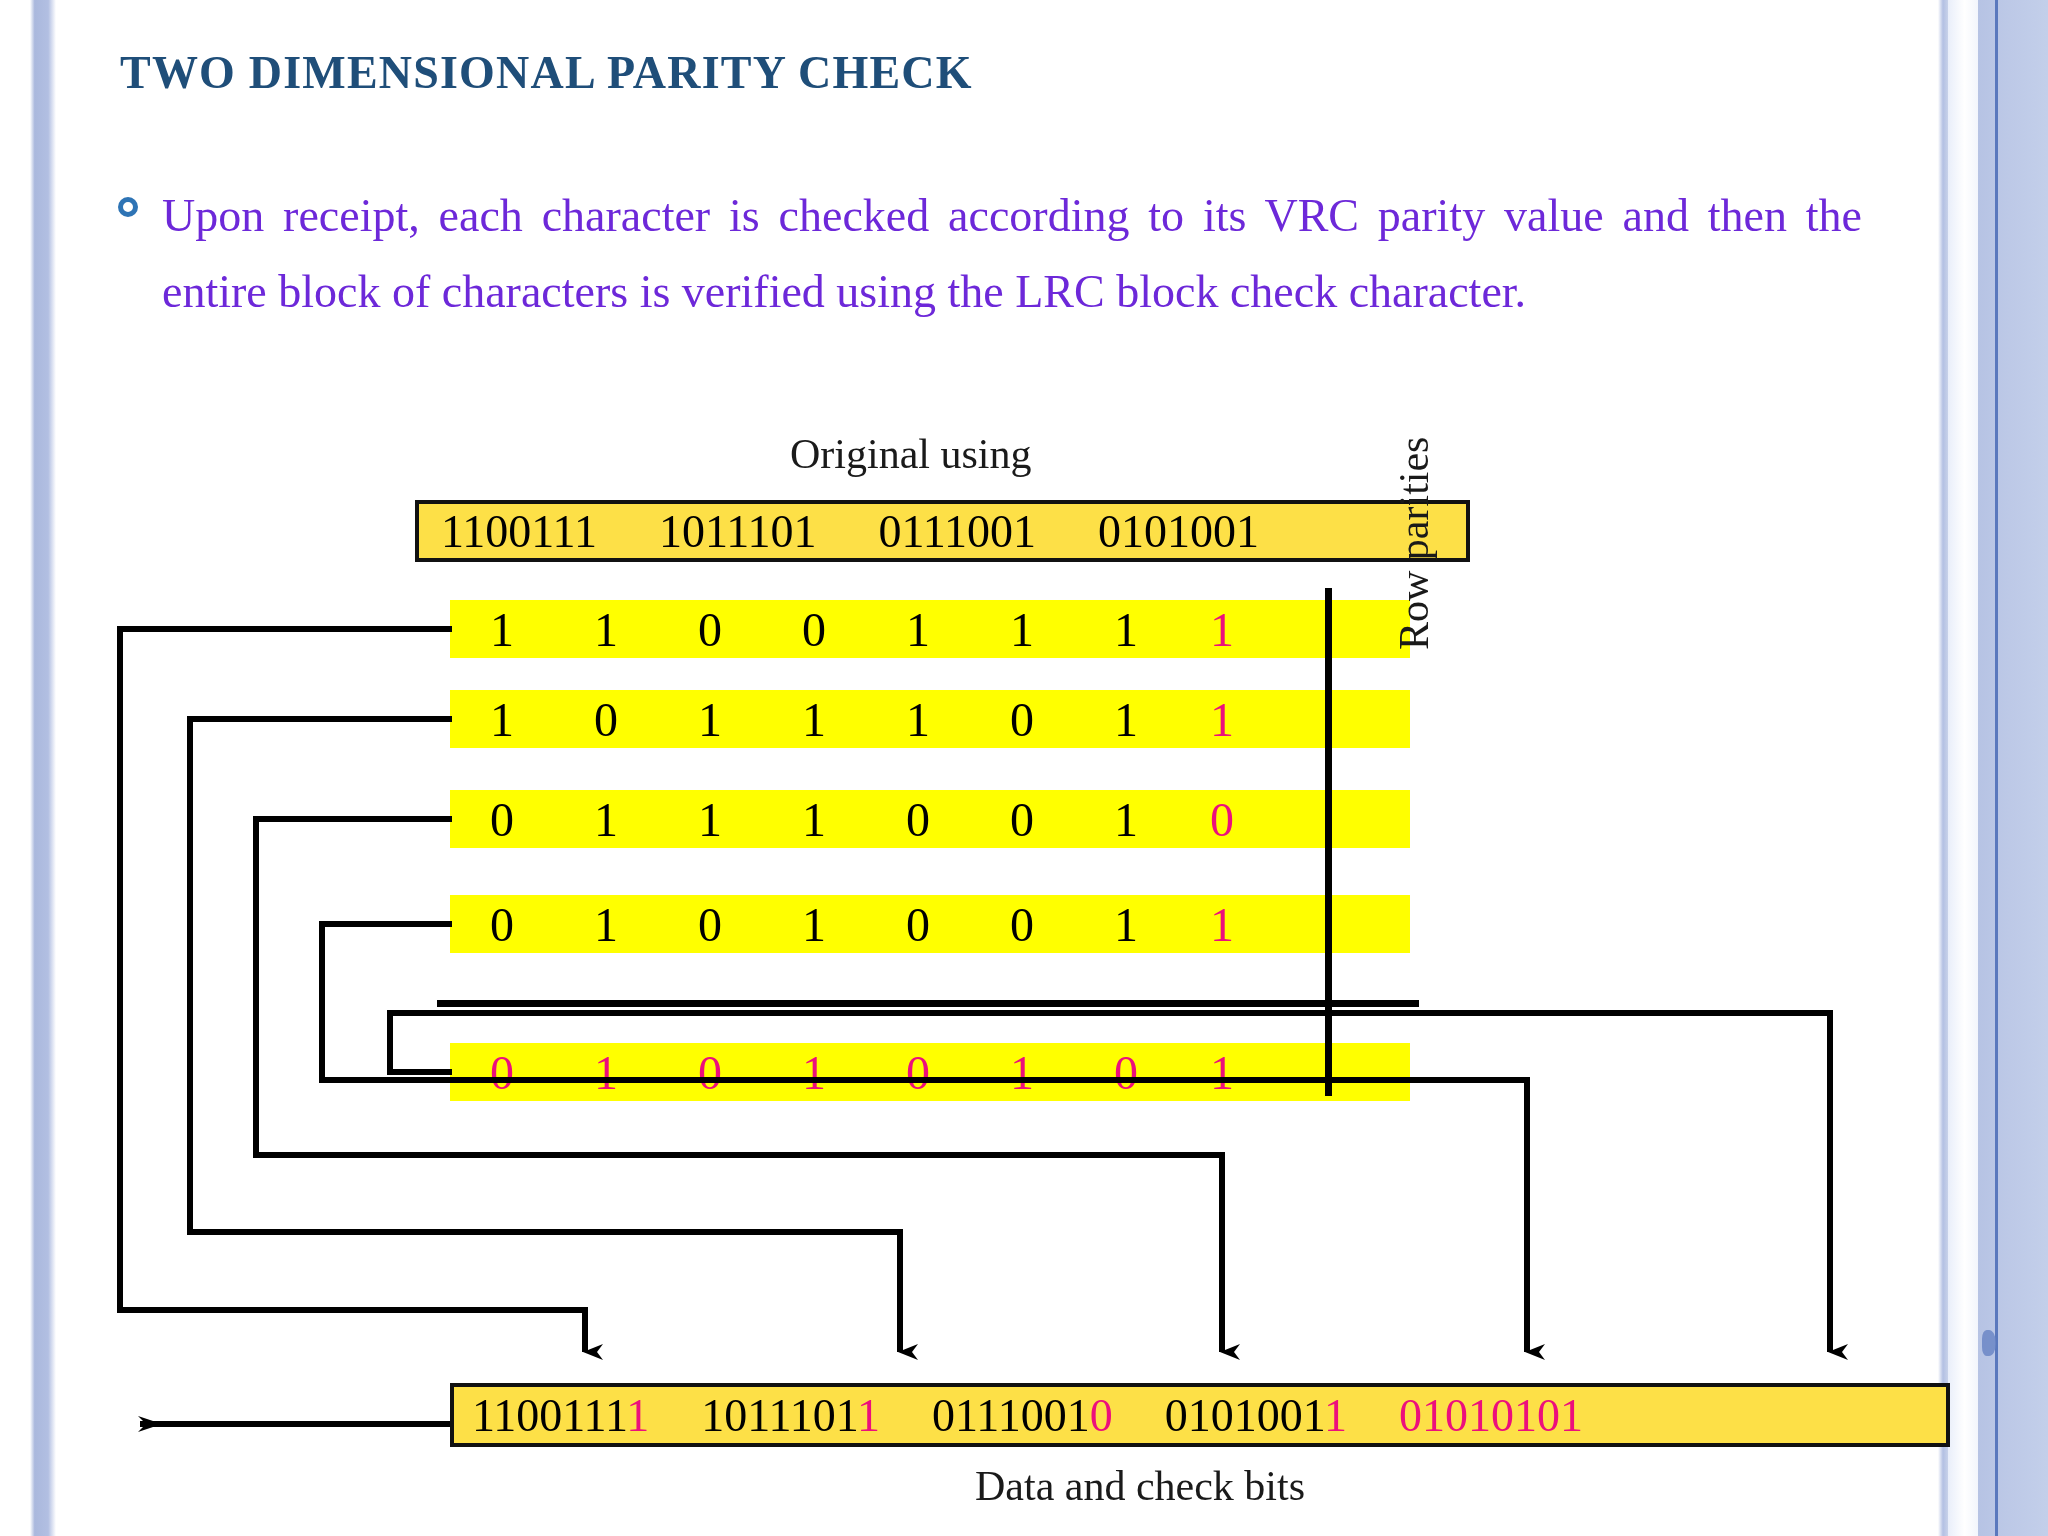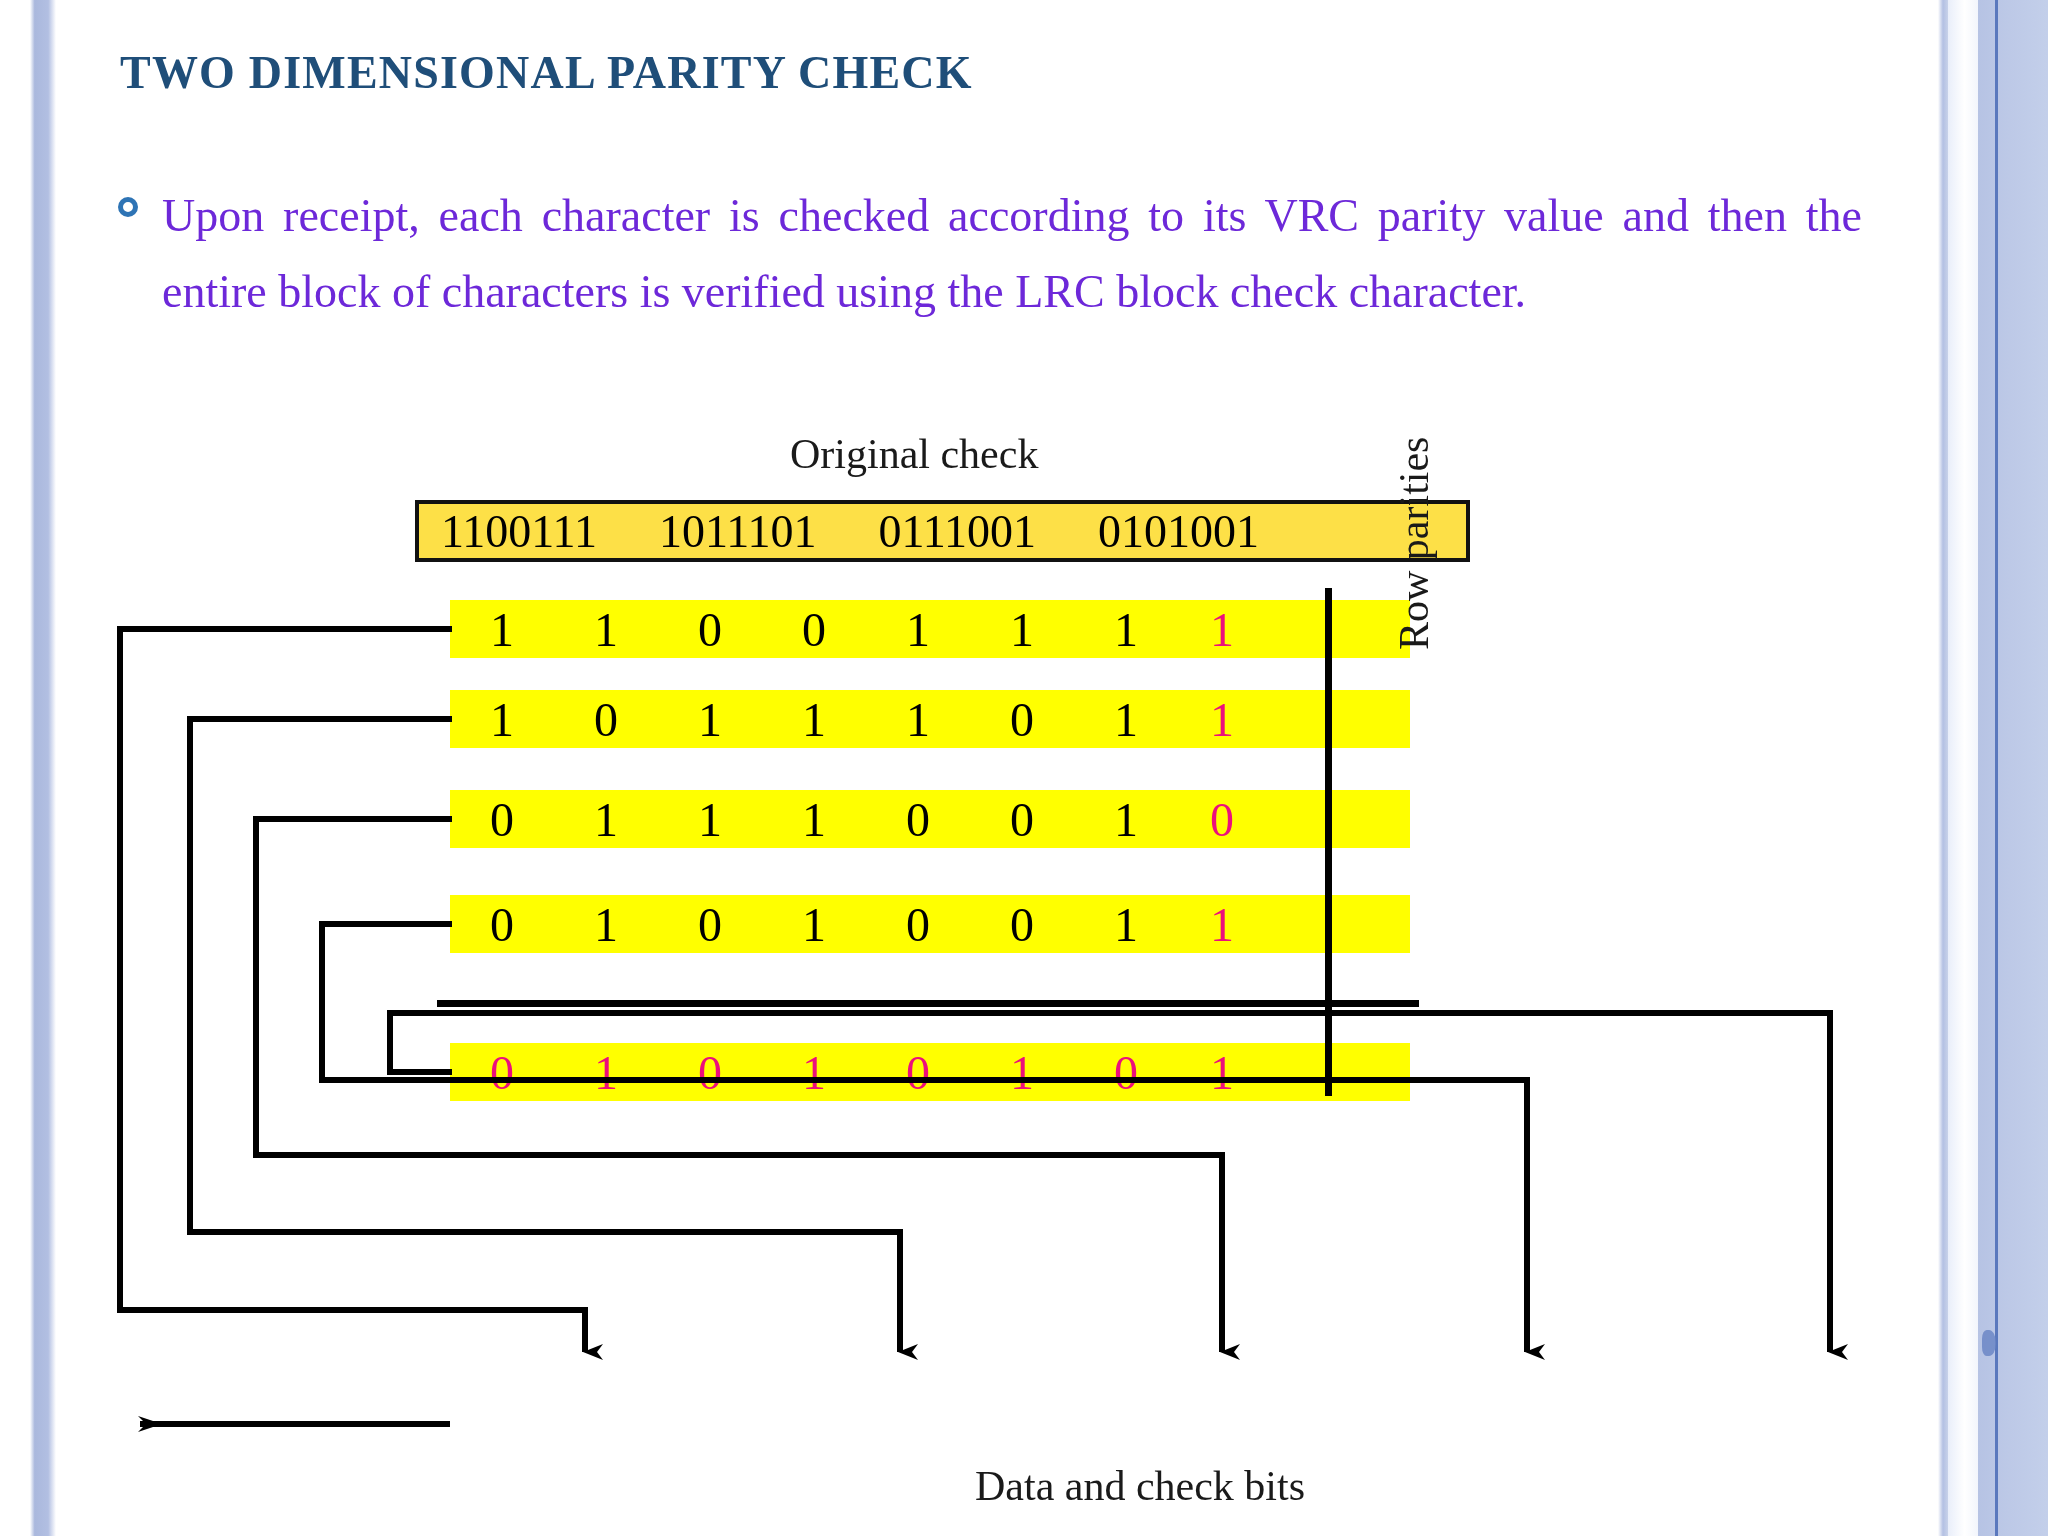--- a/index.html
+++ b/index.html
@@ -227,21 +227,21 @@
 
   <div id="title">TWO DIMENSIONAL PARITY CHECK</div>
 
   <div id="bullet-row">
     <div class="bullet-glyph"><span class="ring"></span></div>
     <div id="bullet-text">Upon receipt, each character is checked according to its VRC parity value and then the entire block of characters is verified using the LRC block check character.</div>
   </div>
 
   <div id="figure">
 
-    <div class="fig-label" id="label-original">Original check</div>
+    <div class="fig-label" id="label-original">Original using</div>
 
     <div class="data-bar" id="bar-original">
         <span class="grp">1100111</span>
         <span class="grp">1011101</span>
         <span class="grp">0111001</span>
         <span class="grp">0101001</span>
       </div>
 
     <div class="mrow" id="mrow-0">
         <span class="cell">1</span>
@@ -317,16 +317,23 @@
         <path d="M452,819 L256,819 L256,1155 L1222,1155 L1222,1352" marker-end="url(#arrowDown)"></path>
 
         <path d="M452,924 L322,924 L322,1080 L1527,1080 L1527,1352" marker-end="url(#arrowDown)"></path>
 
         <path d="M452,1072 L390,1072 L390,1013 L1830,1013 L1830,1352" marker-end="url(#arrowDown)"></path>
 
         <path d="M450,1424 L140,1424" marker-end="url(#arrowLeft)"></path>
       </g>
     </svg>
 
+    <div class="data-bar" id="bar-output">
+        <span class="grp"><span>1100111</span><span class="pink">1</span></span>
+        <span class="grp"><span>1011101</span><span class="pink">1</span></span>
+        <span class="grp"><span>0111001</span><span class="pink">0</span></span>
+        <span class="grp"><span>0101001</span><span class="pink">1</span></span>
+        <span class="grp"><span class="pink">01010101</span></span>
+      </div>
 
     <div class="fig-label" id="label-bottomcap">Data and check bits</div>
   </div>
 </div>
 
 </body></html>

